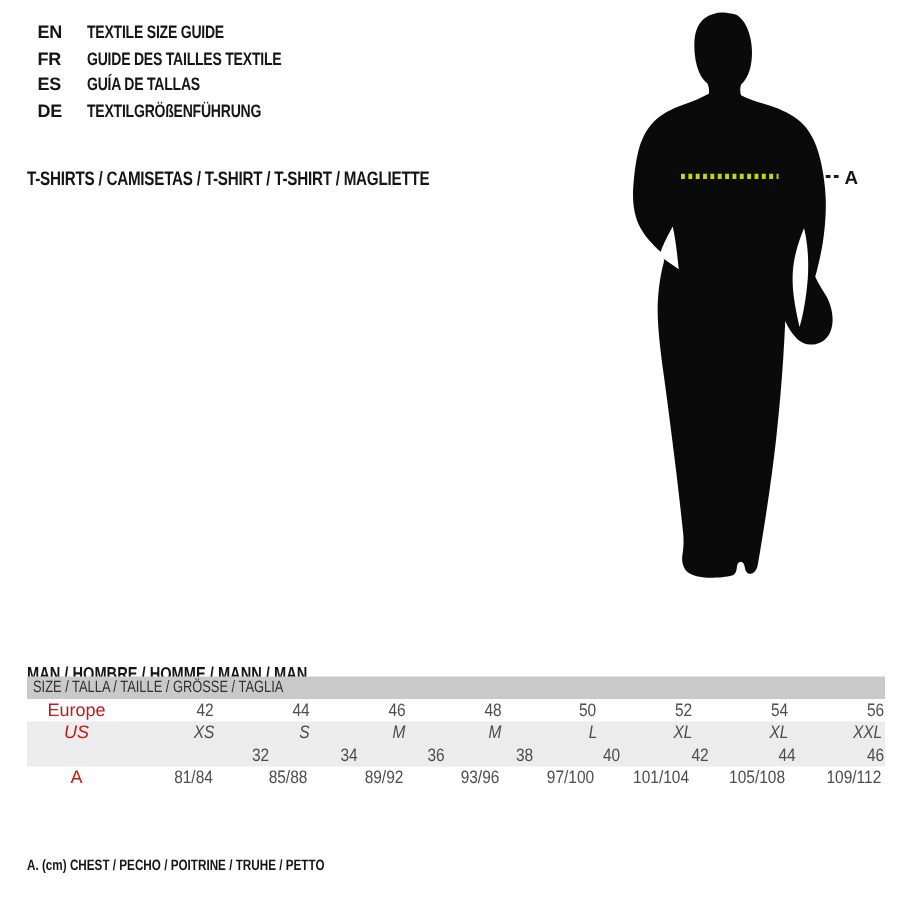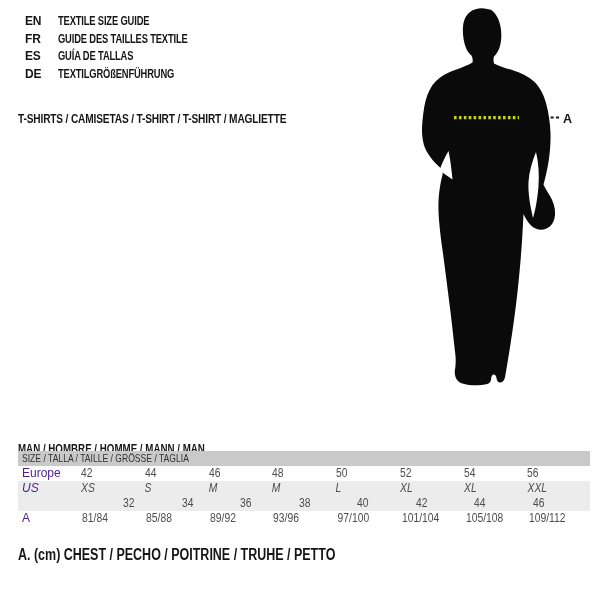--- a/index.html
+++ b/index.html
@@ -24,23 +24,23 @@
   .cat-line{height:18.8px;line-height:18.8px;}
 
   
   .fig{left:400px;top:0;width:200px;height:400px;}
 
   
   .man-title{left:18px;top:419px;font-size:12.5px;font-weight:700;line-height:13px;margin-top:24px;}
   .size-table{left:18px;top:451px;width:572px;font-weight:400;}
   .st-header{height:15px;line-height:15px;font-size:11px;color:#303030;padding-left:4px;box-sizing:border-box;}
   .st-row{display:flex;height:15px;line-height:15px;font-size:12px;color:#4d4d4d;}
-  .st-label{flex:0 0 62px;padding-left:4px;box-sizing:border-box;text-align:left;color:#4c1d95;}
-  .st-cell{flex:1 1 0;text-align:left;}
-  .footnote{left:18px;top:548px;font-size:16px;font-weight:700;line-height:13px;}
+  .st-label{flex:0 0 62px;padding-left:4px;box-sizing:border-box;text-align:center;color:#b91c1c;}
+  .st-cell{flex:1 1 0;text-align:right;}
+  .footnote{left:18px;top:571px;font-size:10px;font-weight:700;line-height:13px;}
 </style>
 </head>
 <body>
 
 <div class="abs lang-list">
   <div class="lang-row">
     <span class="lang-code">EN</span>
     <span class="cond">TEXTILE SIZE GUIDE</span>
   </div>
   <div class="lang-row">

